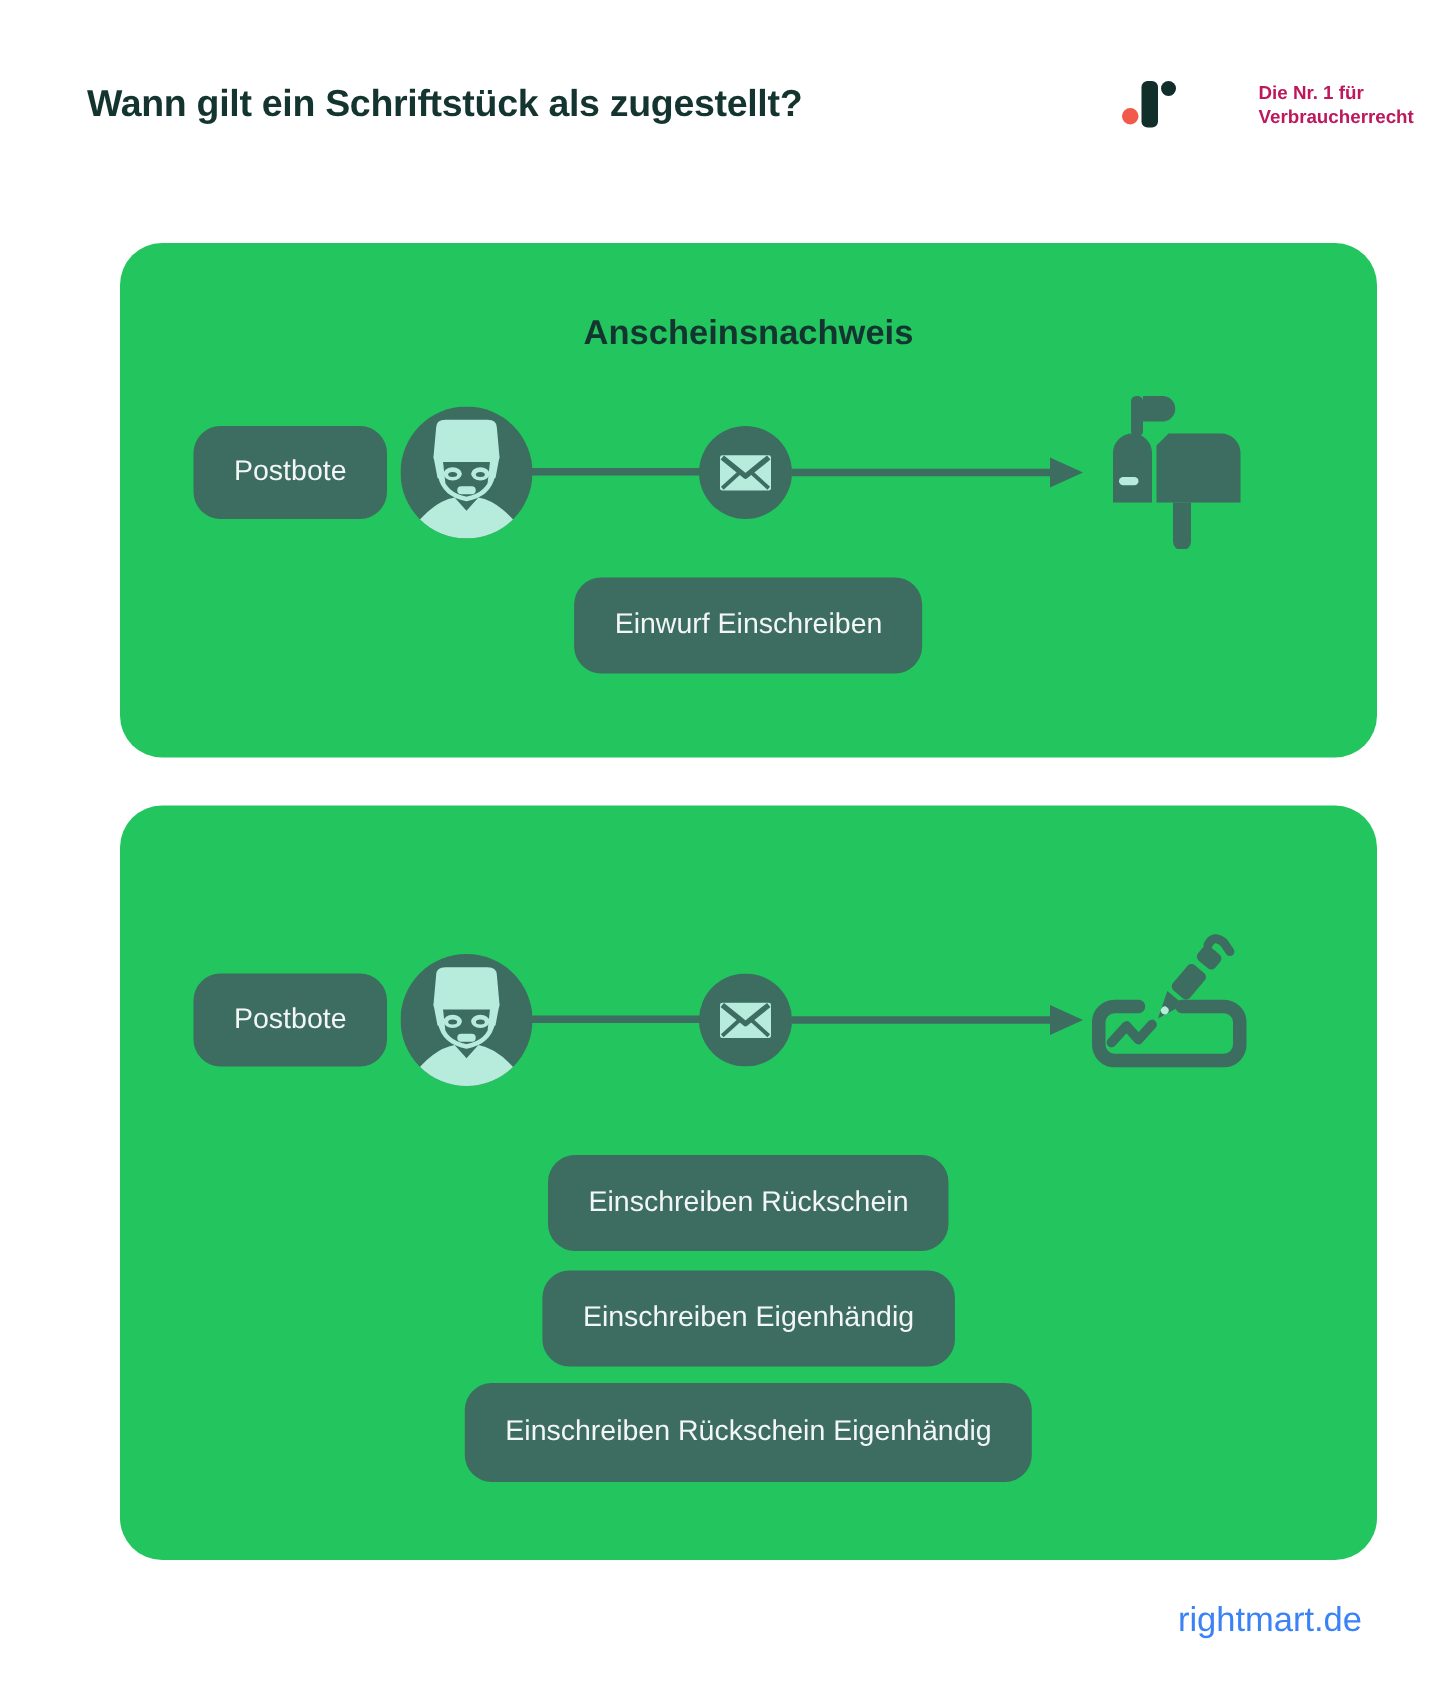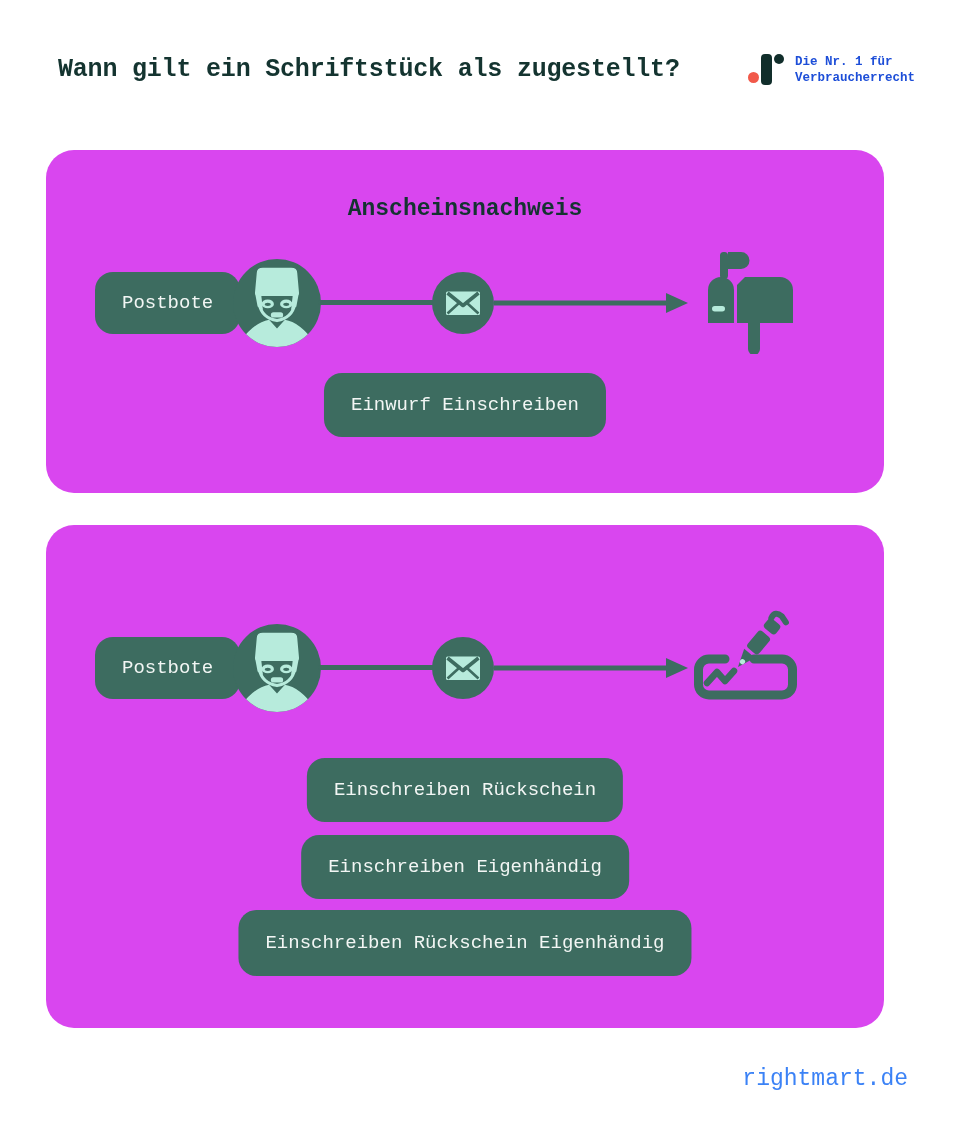--- a/index.html
+++ b/index.html
@@ -1,33 +1,33 @@
 <!DOCTYPE html>
 <html><head>
 <meta charset="utf-8">
 <style>
   html,body { margin:0; padding:0; background:#ffffff; }
   .page {
     position:relative; width:965px; height:1124px; background:#ffffff;
-    font-family:Liberation Mono, monospace; overflow:hidden;
+    font-family:Liberation Sans, sans-serif; overflow:hidden;
   }
   .title {
     position:absolute; left:58px; top:55px; margin:0;
     font-size:25px; font-weight:bold; color:#143430; letter-spacing:-0.2px;
   }
   
   .logo { position:absolute; left:746px; top:48px; display:flex; align-items:flex-start; gap:11px; }
   .logo-mark { position:relative; width:38px; height:42px; flex:0 0 auto; }
   .logo-dot-red { position:absolute; left:2px; top:24px; width:11px; height:11px; border-radius:50%; background:#f1594a; }
   .logo-bar { position:absolute; left:15px; top:6px; width:11px; height:31px; border-radius:4px; background:#112e2b; }
   .logo-dot-dark { position:absolute; left:28px; top:6px; width:10px; height:10px; border-radius:50%; background:#112e2b; }
-  .logo-text { font-size:12.5px; font-weight:bold; color:#1d4ed8; line-height:16px; padding-top:6px; }
+  .logo-text { font-size:12.5px; font-weight:bold; color:#be185d; line-height:16px; padding-top:6px;margin-left:44px; }
 
   
-  .panel { position:absolute; left:46px; width:838px; background:#d946ef; border-radius:28px; }
+  .panel { position:absolute; left:80px; width:838px; background:#22c55e; border-radius:28px;margin-top:12px; }
   .panel-1 { top:150px; height:343px; }
   .panel-2 { top:525px; height:503px; }
   .panel-heading { position:absolute; left:0; width:100%; margin:0; text-align:center;
     font-size:23px; font-weight:bold; color:#143430; }
   .panel-1 .panel-heading { top:46px; }
   .panel-2 .panel-heading { top:50px; }
 
   .pill {
     position:absolute; background:#3d6c60; color:#f2f6f4; border-radius:18px;
     display:flex; align-items:center; justify-content:center;

